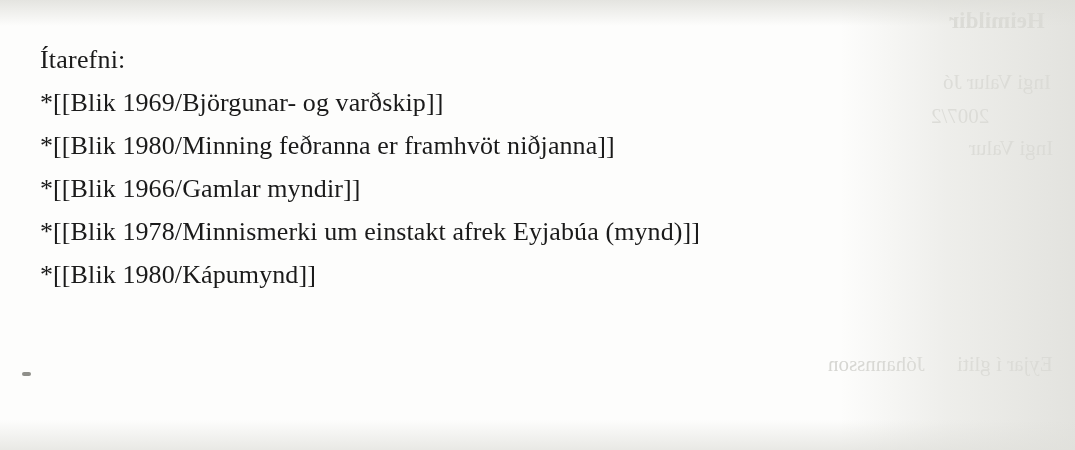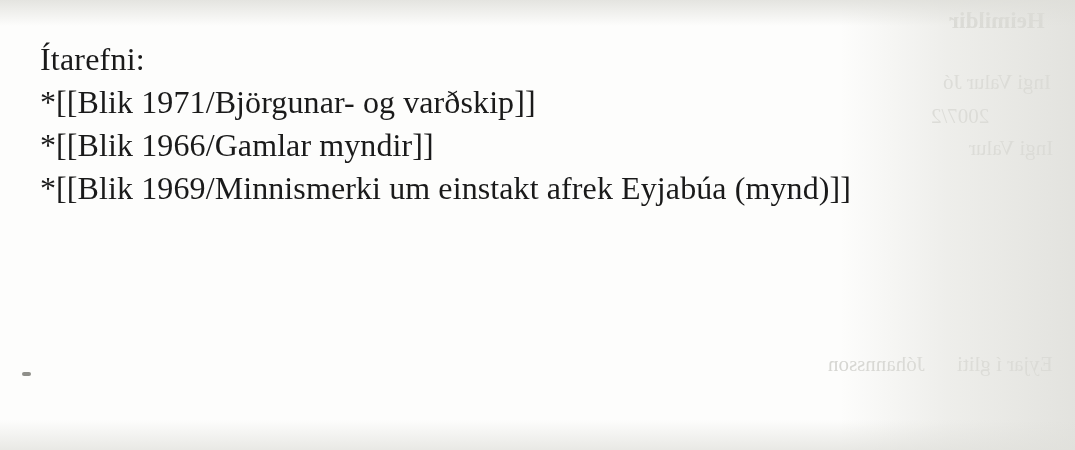--- a/index.html
+++ b/index.html
@@ -85,21 +85,21 @@
     pointer-events: none;
   }
 
   .text-block {
     position: absolute;
     left: 40px;
     top: 38px;
     width: 980px;
   }
   .line {
-    font-size: 32px;
+    font-size: 26px;
     line-height: 43px;
     color: #1a1a1a;
     letter-spacing: 0.1px;
     white-space: nowrap;
   }
   .line.heading {
     letter-spacing: 0.2px;
   }
 </style>
 </head>
@@ -116,18 +116,20 @@
     <div class="ghost g6">Eyjar í gliti</div>
   </div>
 
   <div class="edge-shade"></div>
   <div class="top-shade"></div>
   <div class="bottom-shade"></div>
   <div class="speck"></div>
 
   <div class="text-block">
     <div class="line heading">Ítarefni:</div>
-    <div class="line">*[[Blik 1971/Björgunar- og varðskip]]</div>
+    <div class="line">*[[Blik 1969/Björgunar- og varðskip]]</div>
+    <div class="line">*[[Blik 1980/Minning feðranna er framhvöt niðjanna]]</div>
     <div class="line">*[[Blik 1966/Gamlar myndir]]</div>
-    <div class="line">*[[Blik 1969/Minnismerki um einstakt afrek Eyjabúa (mynd)]]</div>
+    <div class="line">*[[Blik 1978/Minnismerki um einstakt afrek Eyjabúa (mynd)]]</div>
+    <div class="line">*[[Blik 1980/Kápumynd]]</div>
   </div>
 
 </div>
 
 </body></html>

